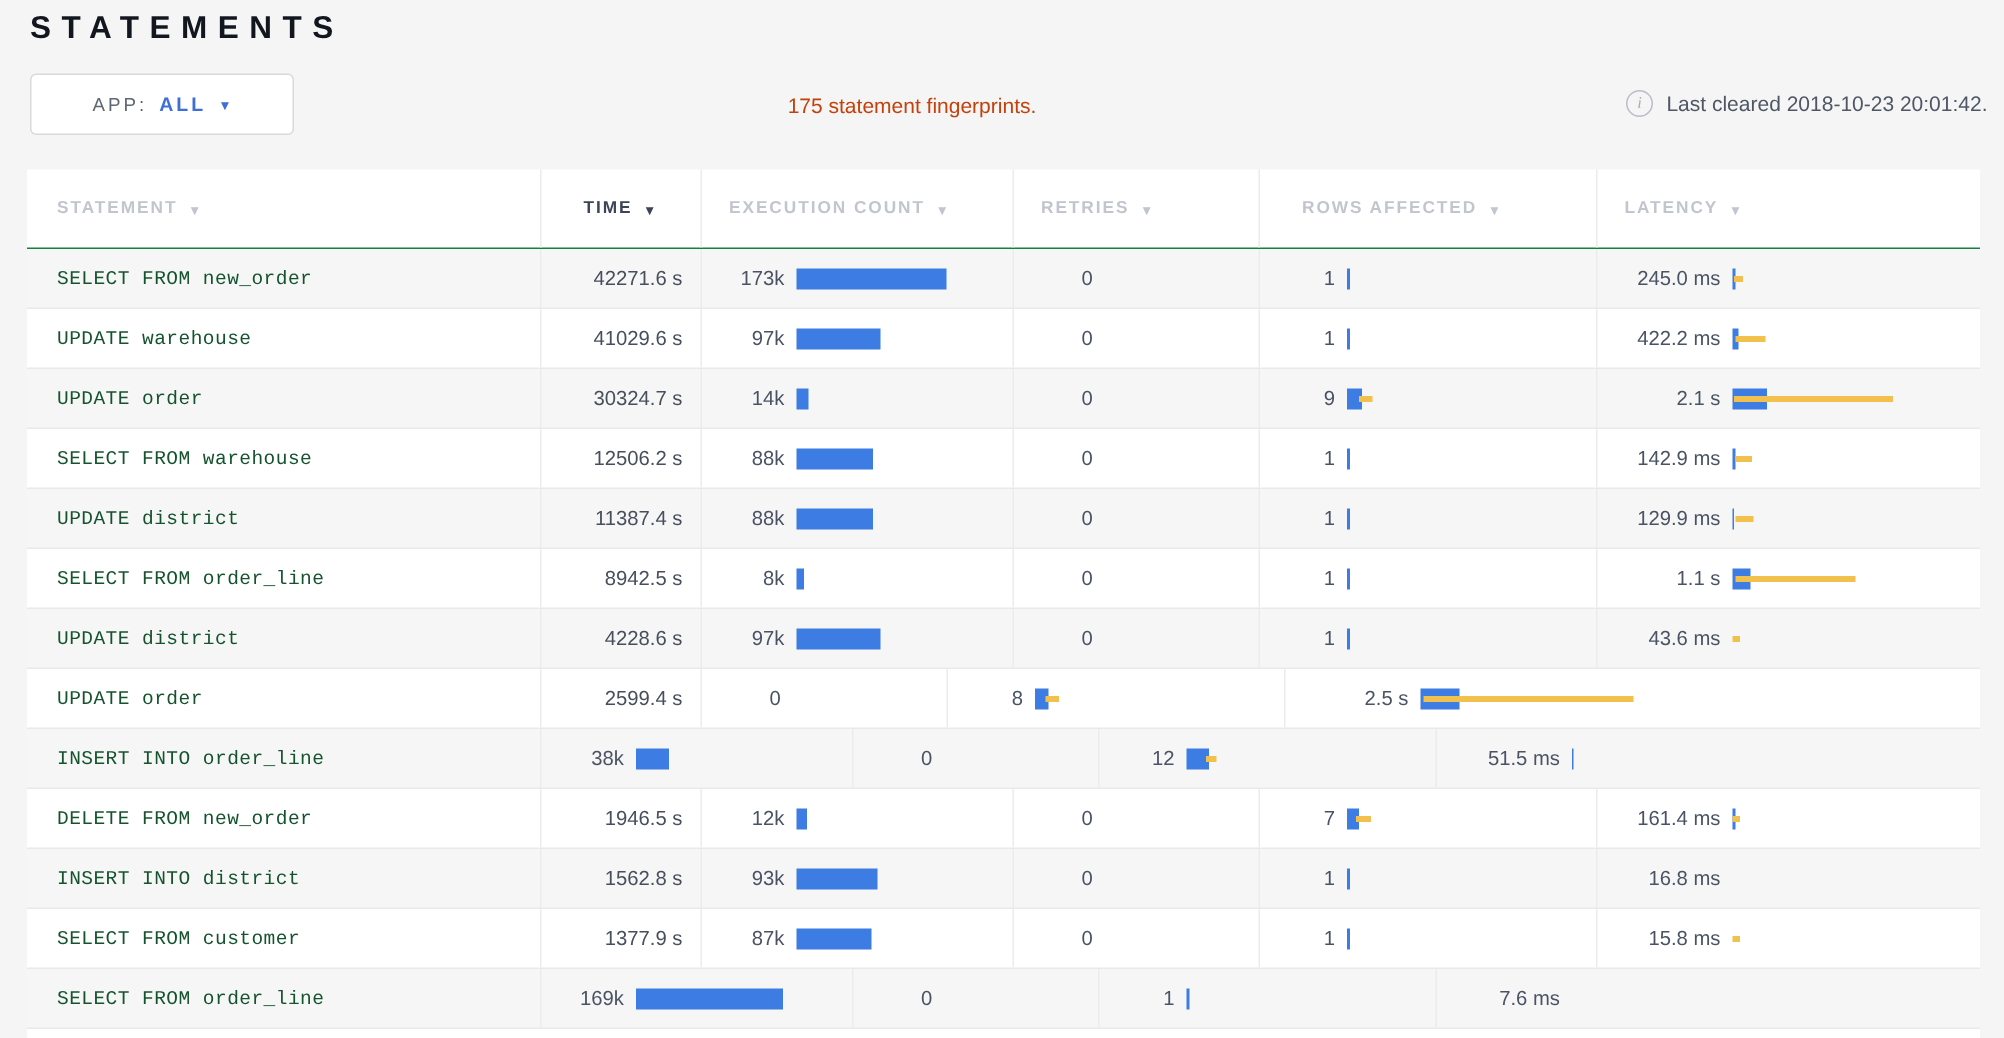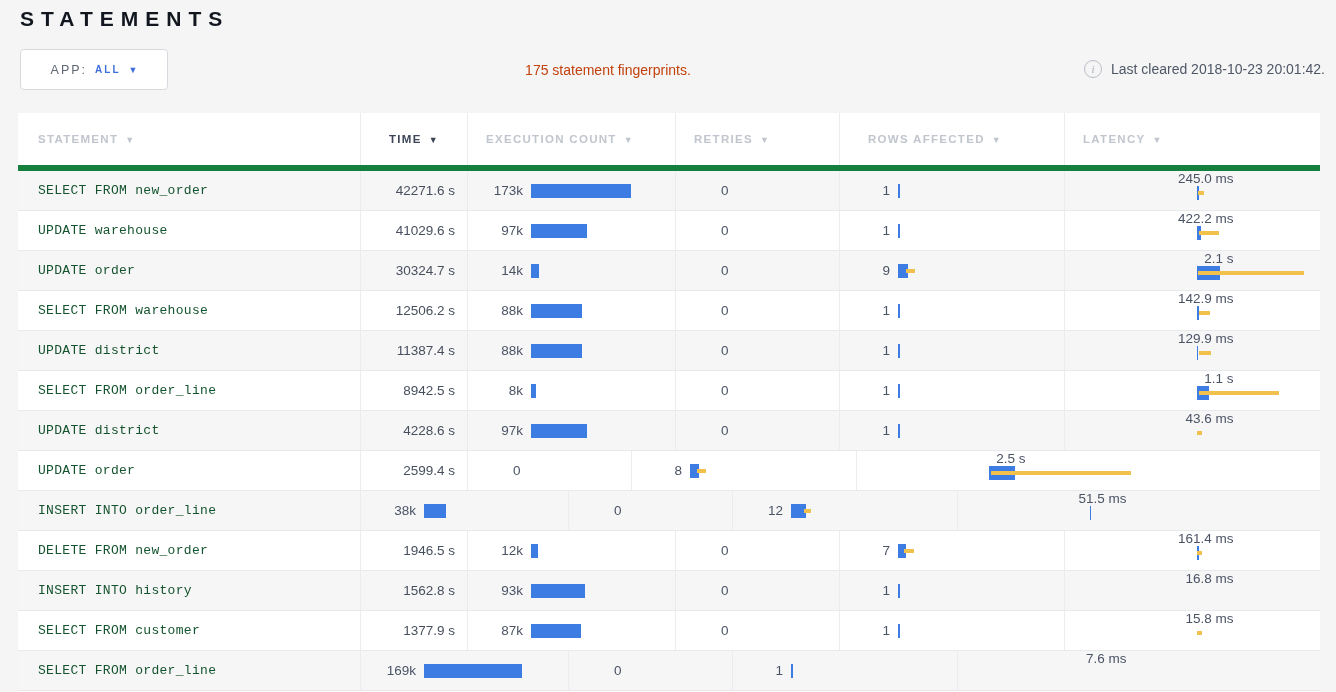--- a/index.html
+++ b/index.html
@@ -7,45 +7,45 @@
     width:1336px;height:692px;overflow:hidden;position:relative;
     background:#f5f5f6;
     font-family:"Liberation Sans",sans-serif;
     color:#3e4654;
   }
   .page-title{
     position:absolute;left:20px;top:7px;
     font-size:21px;font-weight:700;letter-spacing:7px;color:#12171f;
   }
   .filter-box{
-    position:absolute;left:20px;top:49px;width:148px;height:41px;box-sizing:border-box;
+    position:absolute;left:20px;top:49px;width:176px;height:41px;box-sizing:border-box;
     background:#fff;border:1px solid #d7d9de;border-radius:4px;
     display:flex;align-items:center;justify-content:center;gap:8px;cursor:pointer;
   }
   .filter-label{color:#5f6774;font-size:12.5px;letter-spacing:2px;}
-  .filter-value{color:#3e6fd9;font-size:10px;letter-spacing:2px;font-weight:700;}
+  .filter-value{color:#3e6fd9;font-size:13px;letter-spacing:2px;font-weight:700;}
   .filter-caret{color:#3e6fd9;font-size:9px;margin-top:1px;}
   .fingerprints{
     position:absolute;top:62px;left:0;width:1216px;text-align:center;
     font-size:14px;color:#c2410c;
   }
   .last-cleared{
     position:absolute;top:60px;right:11px;
     display:flex;align-items:center;gap:9px;
     font-size:14px;color:#4f5765;
   }
   .info-icon{
     width:16px;height:16px;border-radius:50%;border:1px solid #b9bec6;
     color:#a9aeb7;font-size:11px;line-height:16px;text-align:center;
     font-family:"Liberation Serif",serif;font-style:italic;flex:0 0 auto;
   }
 
   
   .table{position:absolute;left:18px;top:113px;width:1302px;}
-  .thead{display:flex;height:52px;background:#fff;border-bottom:6px solid #15803d;}
+  .thead{display:flex;height:52px;background:#fff;border-bottom:1px solid #15803d;}
   .th{
     display:flex;align-items:center;gap:7px;box-sizing:border-box;
     font-size:11.5px;font-weight:700;letter-spacing:1.3px;color:#c1c5cd;
     border-left:1px solid #ececef;padding-left:18px;cursor:pointer;
   }
   .th:first-child{border-left:none;padding-left:20px;}
   .th.active{color:#3c4557;}
   .th .caret{font-size:9px;margin-top:1px;}
   .col0{width:342px;}
   .col1{width:107px;padding-left:0;justify-content:center;}
@@ -58,21 +58,21 @@
   .row.stripe{background:#f6f6f7;}
   .cell{box-sizing:border-box;height:100%;display:flex;align-items:center;border-left:1px solid #ececef;}
   .cell:first-child{border-left:none;}
   .c-stmt{width:342px;padding-left:20px;
     font-family:"Liberation Mono","DejaVu Sans Mono",monospace;
     font-size:13px;letter-spacing:0.3px;color:#14532d;cursor:pointer;}
   .c-time{width:107px;justify-content:flex-end;padding-right:12px;font-size:13.5px;color:#474f5d;}
   .c-exec{width:208px;}
   .c-retries{width:164px;padding-left:45px;font-size:13.5px;color:#4a5364;}
   .c-rows{width:225px;}
-  .c-lat{width:256px;flex-direction:column;}
+  .c-lat{width:256px;}
   .num{font-size:13.5px;color:#4a5364;text-align:right;flex:0 0 auto;}
   .num-exec{width:55px;}
   .num-rows{width:50px;}
   .num-lat{width:82px;}
   .bar-area{position:relative;height:14px;margin-left:8px;flex:1;}
   .bar-blue{position:absolute;left:0;top:0;height:14px;background:#3d7ce2;}
   .bar-yellow{position:absolute;top:5px;height:4px;background:#f2c04c;}
   .row-partial{height:7px;background:#fff;}
 </style>
 </head>
@@ -373,21 +373,21 @@
     <div class="cell c-lat">
       <span class="num num-lat">161.4 ms</span>
       <span class="bar-area">
         <span class="bar-blue lat-blue" style="width: 2px;"></span>
         <span class="bar-yellow lat-yellow" style="left: 0px; width: 5px;"></span>
       </span>
     </div>
   </div>
 
   <div class="row stripe">
-    <div class="cell c-stmt">INSERT INTO history</div>
+    <div class="cell c-stmt">INSERT INTO district</div>
     <div class="cell c-time">1562.8 s</div>
     <div class="cell c-exec">
       <span class="num num-exec">93k</span>
       <span class="bar-area">
         <span class="bar-blue exec-blue" style="width: 54px;"></span>
       </span>
     </div>
     <div class="cell c-retries">0</div>
     <div class="cell c-rows">
       <span class="num num-rows">1</span>

